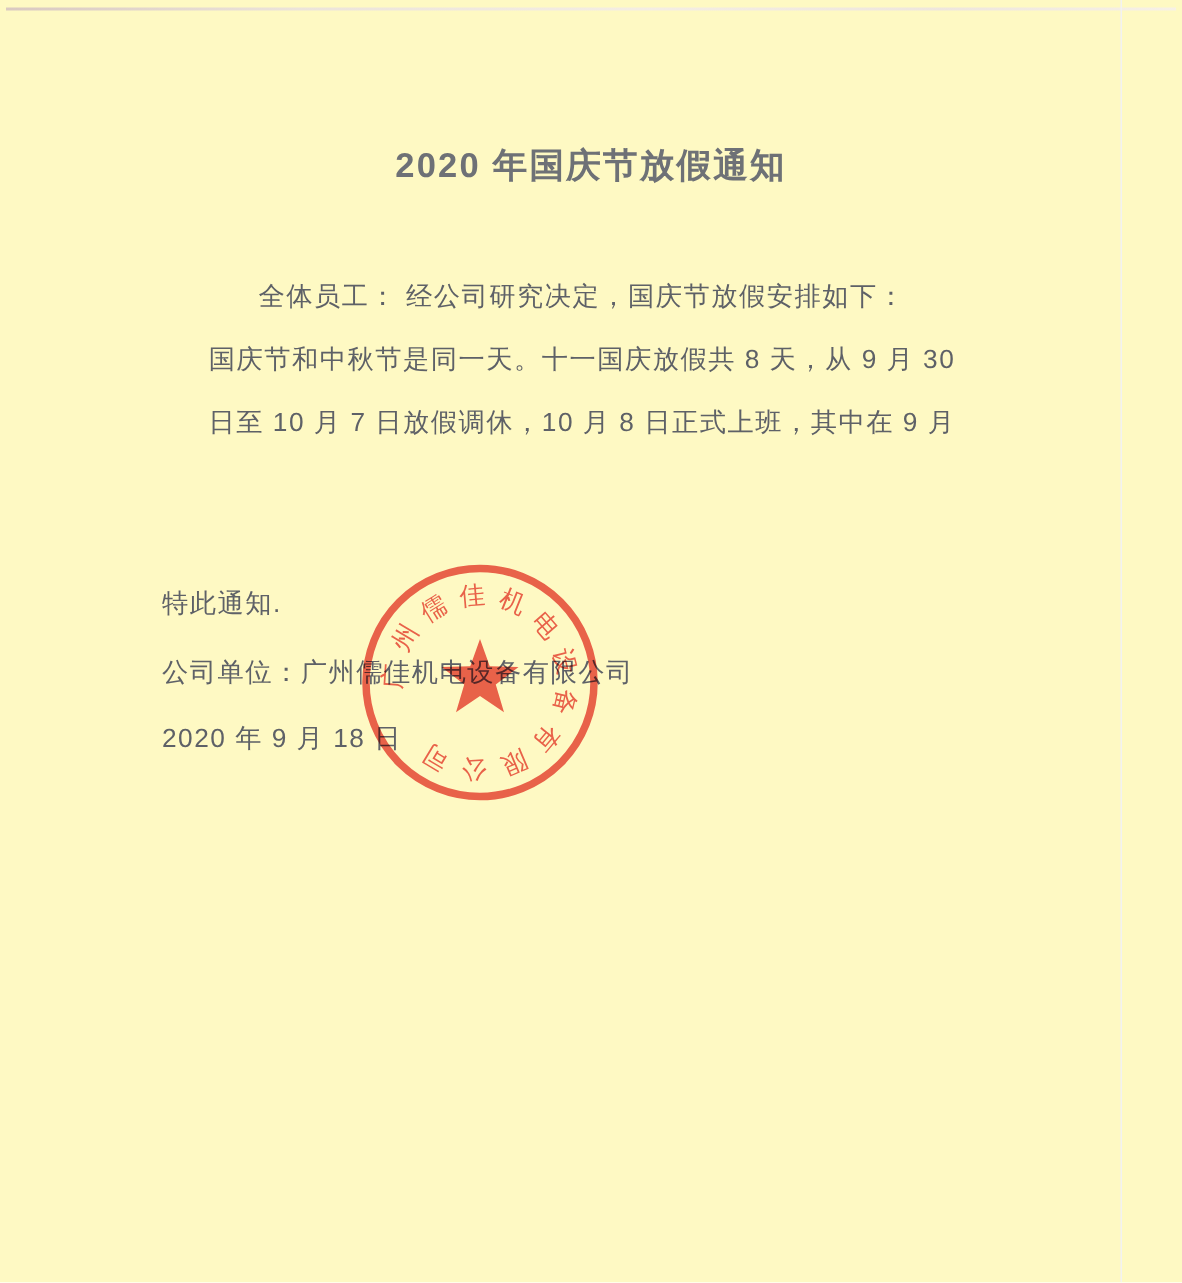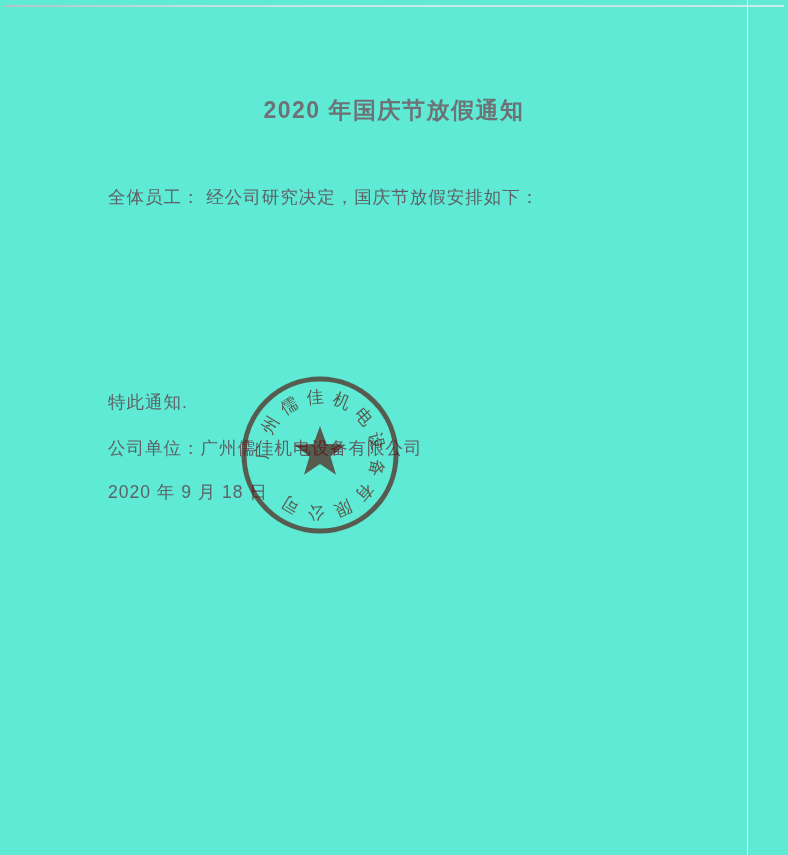--- a/index.html
+++ b/index.html
@@ -4,21 +4,21 @@
 <style>
   html, body {
     margin: 0;
     padding: 0;
     background: #ffffff;
   }
   .page {
     position: relative;
     width: 788px;
     height: 855px;
-    background: #5eead4;
+    background: #fef9c3;
     overflow: hidden;
     font-family: "Liberation Sans", sans-serif;
   }
   .scan-top-line {
     position: absolute;
     top: 5px;
     left: 4px;
     width: 780px;
     height: 2px;
     background: linear-gradient(to right, #cdb9c0, #e6dde2 25%, #f1eaee 55%, #e9e0e6 80%, #f4eef2);
@@ -50,20 +50,21 @@
     top: 176px;
     left: 108px;
     width: 560px;
     font-size: 17.5px;
     line-height: 42px;
     letter-spacing: 1px;
     color: #5e6167;
   }
   .doc-body .line {
     white-space: nowrap;
+    text-align: center;
   }
   .closing-line {
     position: absolute;
     left: 108px;
     font-size: 17.5px;
     line-height: 24px;
     letter-spacing: 1px;
     color: #5e6167;
     white-space: nowrap;
   }
@@ -92,20 +93,22 @@
 
 <div class="page">
 
   <div class="scan-top-line"></div>
   <div class="scan-right-line"></div>
 
   <h1 class="doc-title">2020 年国庆节放假通知</h1>
 
   <div class="doc-body">
     <div class="line">全体员工： 经公司研究决定，国庆节放假安排如下：</div>
+    <div class="line">国庆节和中秋节是同一天。十一国庆放假共 8 天，从 9 月 30</div>
+    <div class="line">日至 10 月 7 日放假调休，10 月 8 日正式上班，其中在 9 月</div>
   </div>
 
   <div class="closing-line notice-line">特此通知.</div>
   <div class="closing-line company-line">公司单位：广州儒佳机电设备有限公司</div>
   <div class="closing-line date-line">2020 年 9 月 18 日</div>
 
   <svg class="stamp" viewBox="0 0 170 170" xmlns="http://www.w3.org/2000/svg">
     <circle cx="85" cy="85" r="76" fill="none" stroke="#e5413b" stroke-width="5"></circle>
     <polygon fill="#e5413b" points="85,56 91.5,74.1 110.7,74.7 95.5,86.4 101,104.8 85,94 69,104.8 74.5,86.4 59.3,74.7 78.5,74.1"></polygon>
     <g id="stamp-chars">

